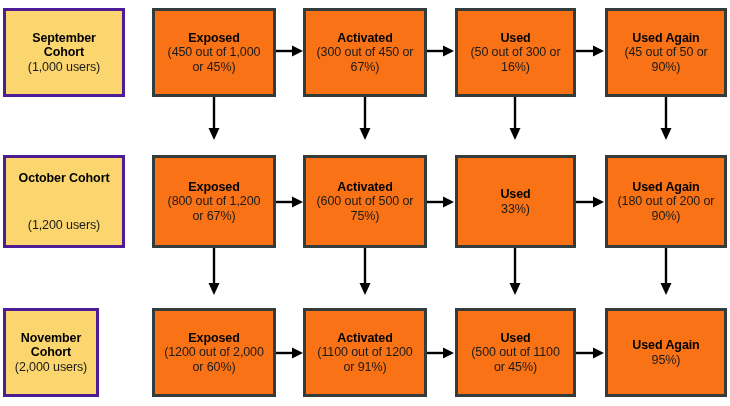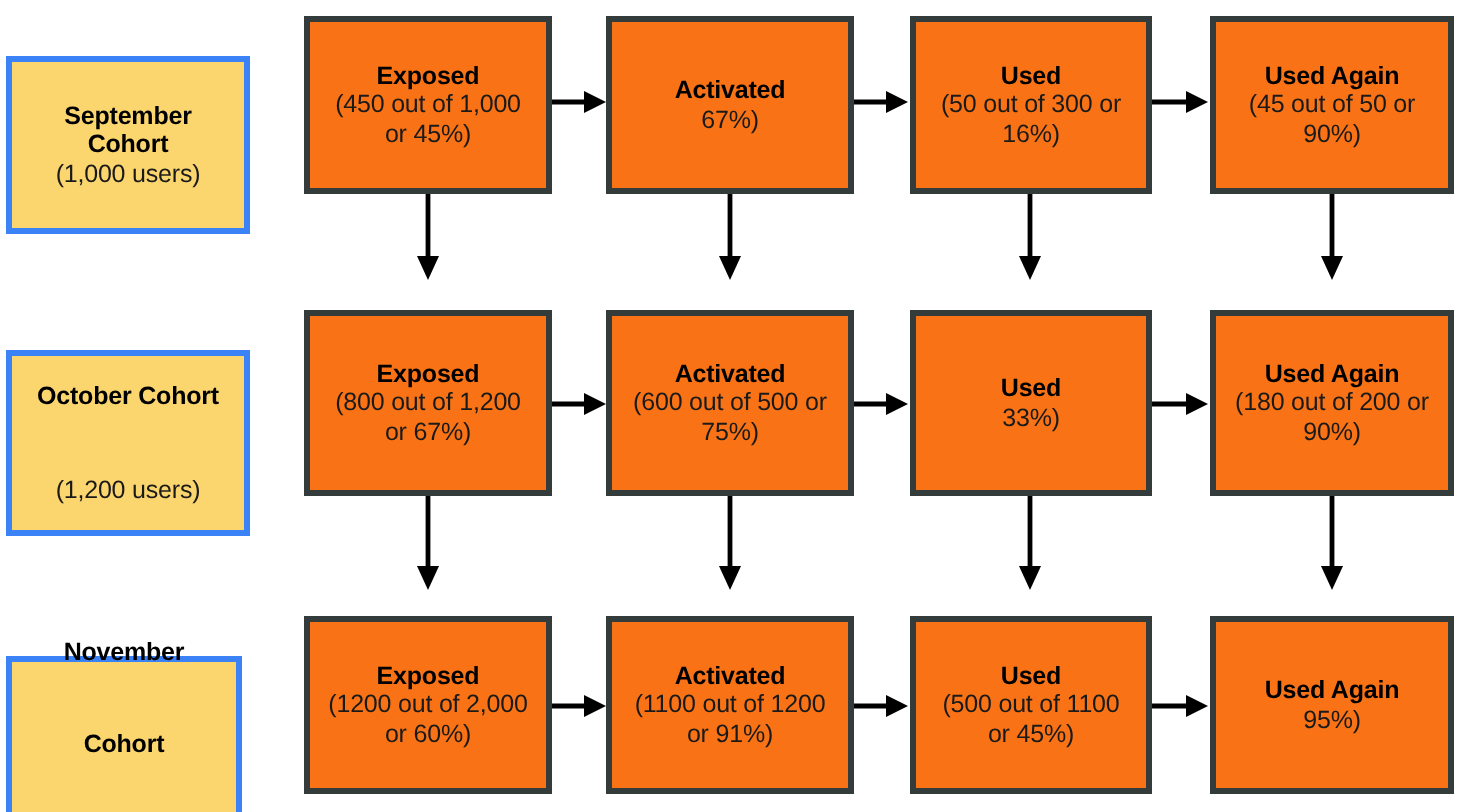--- a/index.html
+++ b/index.html
@@ -26,23 +26,22 @@
     box-sizing: border-box;
     display: flex;
     flex-direction: column;
     align-items: center;
     justify-content: center;
     text-align: center;
     line-height: 1.17;
   }
   .box-cohort {
     background: #fbd56e;
-    border: 3px solid #3b82f6;
+    border: 3px solid #4c1d95;
     padding: 2px 4px;
-    margin-top: 20px;
   }
   .box-stage {
     background: #f97316;
     border: 3px solid #333b3b;
     padding: 2px 5px;
   }
   .box-title {
     font-weight: bold;
     font-size: 12.5px;
     color: #000000;
@@ -83,20 +82,21 @@
   </div>
 
   <div class="box box-stage" style="left:152px; top:8px; width:124px; height:89px;">
     <div class="box-title">Exposed</div>
     <div class="box-sub">(450 out of 1,000</div>
     <div class="box-sub">or 45%)</div>
   </div>
 
   <div class="box box-stage" style="left:303px; top:8px; width:124px; height:89px;">
     <div class="box-title">Activated</div>
+    <div class="box-sub">(300 out of 450 or</div>
     <div class="box-sub">67%)</div>
   </div>
 
   <div class="box box-stage" style="left:455px; top:8px; width:121px; height:89px;">
     <div class="box-title">Used</div>
     <div class="box-sub">(50 out of 300 or</div>
     <div class="box-sub">16%)</div>
   </div>
 
   <div class="box box-stage" style="left:605px; top:8px; width:122px; height:89px;">
@@ -126,21 +126,21 @@
     <div class="box-title">Used</div>
     <div class="box-sub">33%)</div>
   </div>
 
   <div class="box box-stage" style="left:605px; top:155px; width:122px; height:93px;">
     <div class="box-title">Used Again</div>
     <div class="box-sub">(180 out of 200 or</div>
     <div class="box-sub">90%)</div>
   </div>
 
-  <div class="box box-cohort" style="left:3px; top:308px; width:118px; height:89px;gap:32px;">
+  <div class="box box-cohort" style="left:3px; top:308px; width:96px; height:89px;">
     <div class="box-title">November</div>
     <div class="box-title">Cohort</div>
     <div class="box-sub">(2,000 users)</div>
   </div>
 
   <div class="box box-stage" style="left:152px; top:308px; width:124px; height:89px;">
     <div class="box-title">Exposed</div>
     <div class="box-sub">(1200 out of 2,000</div>
     <div class="box-sub">or 60%)</div>
   </div>

